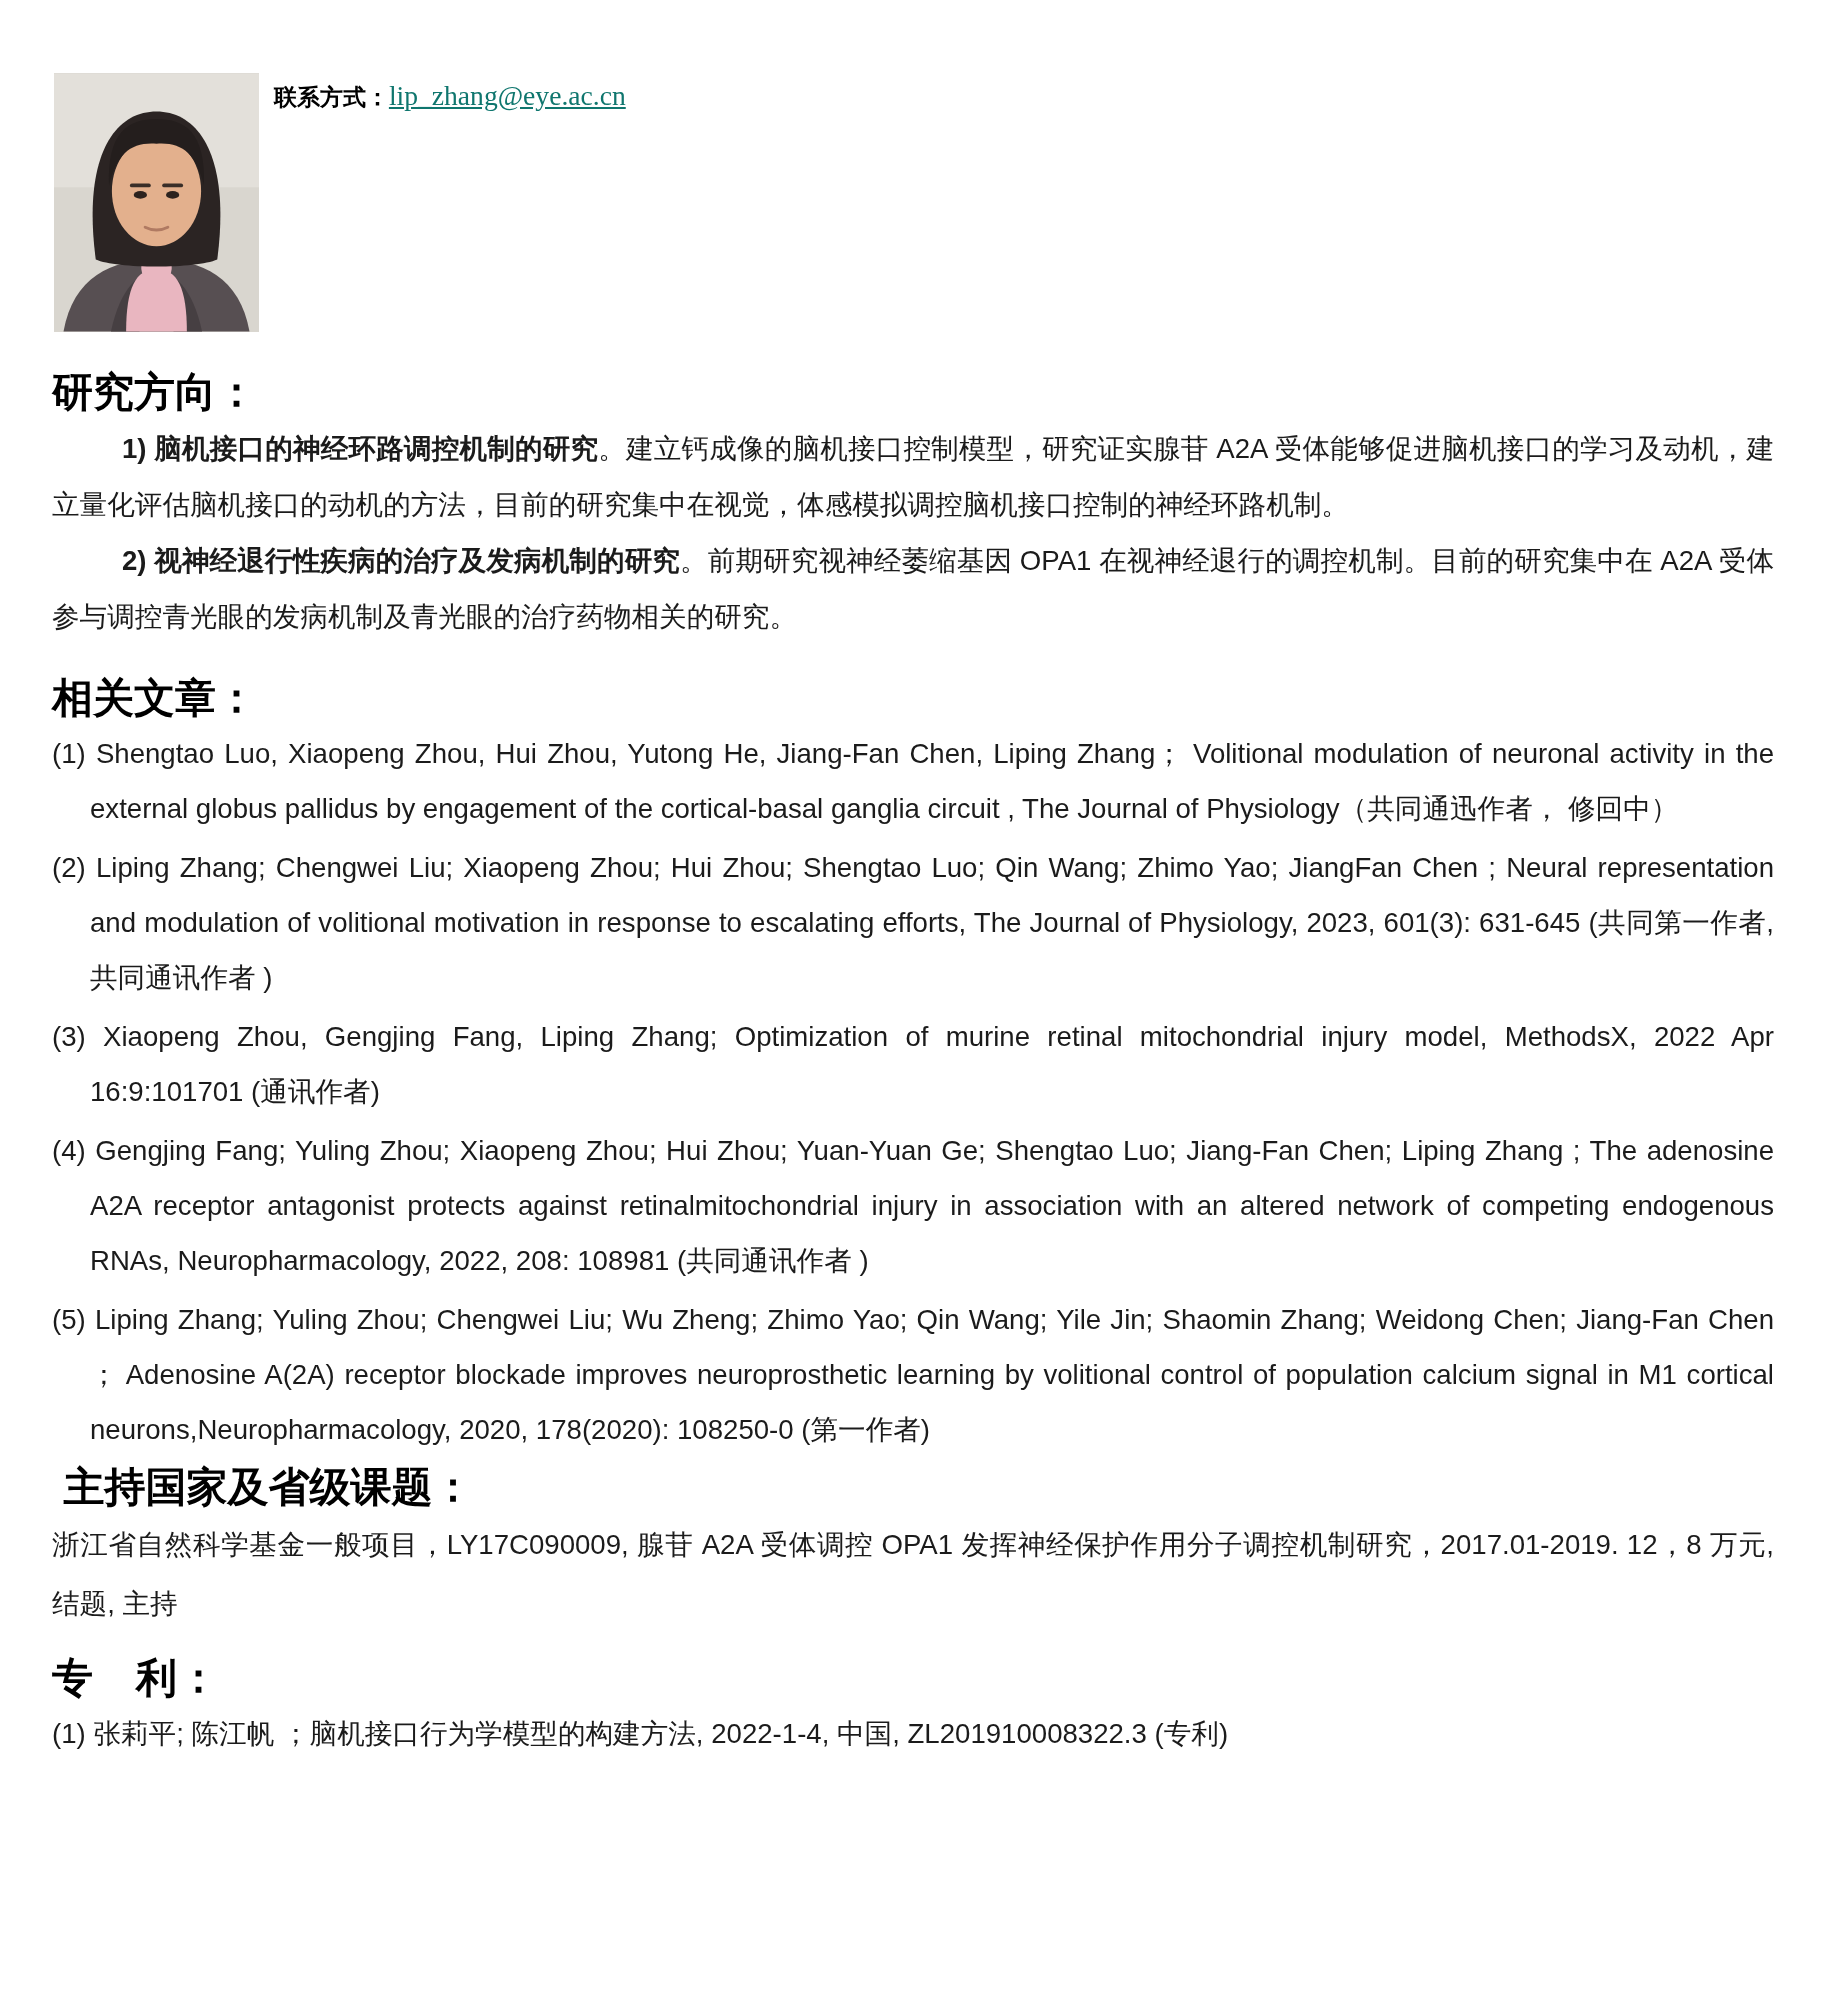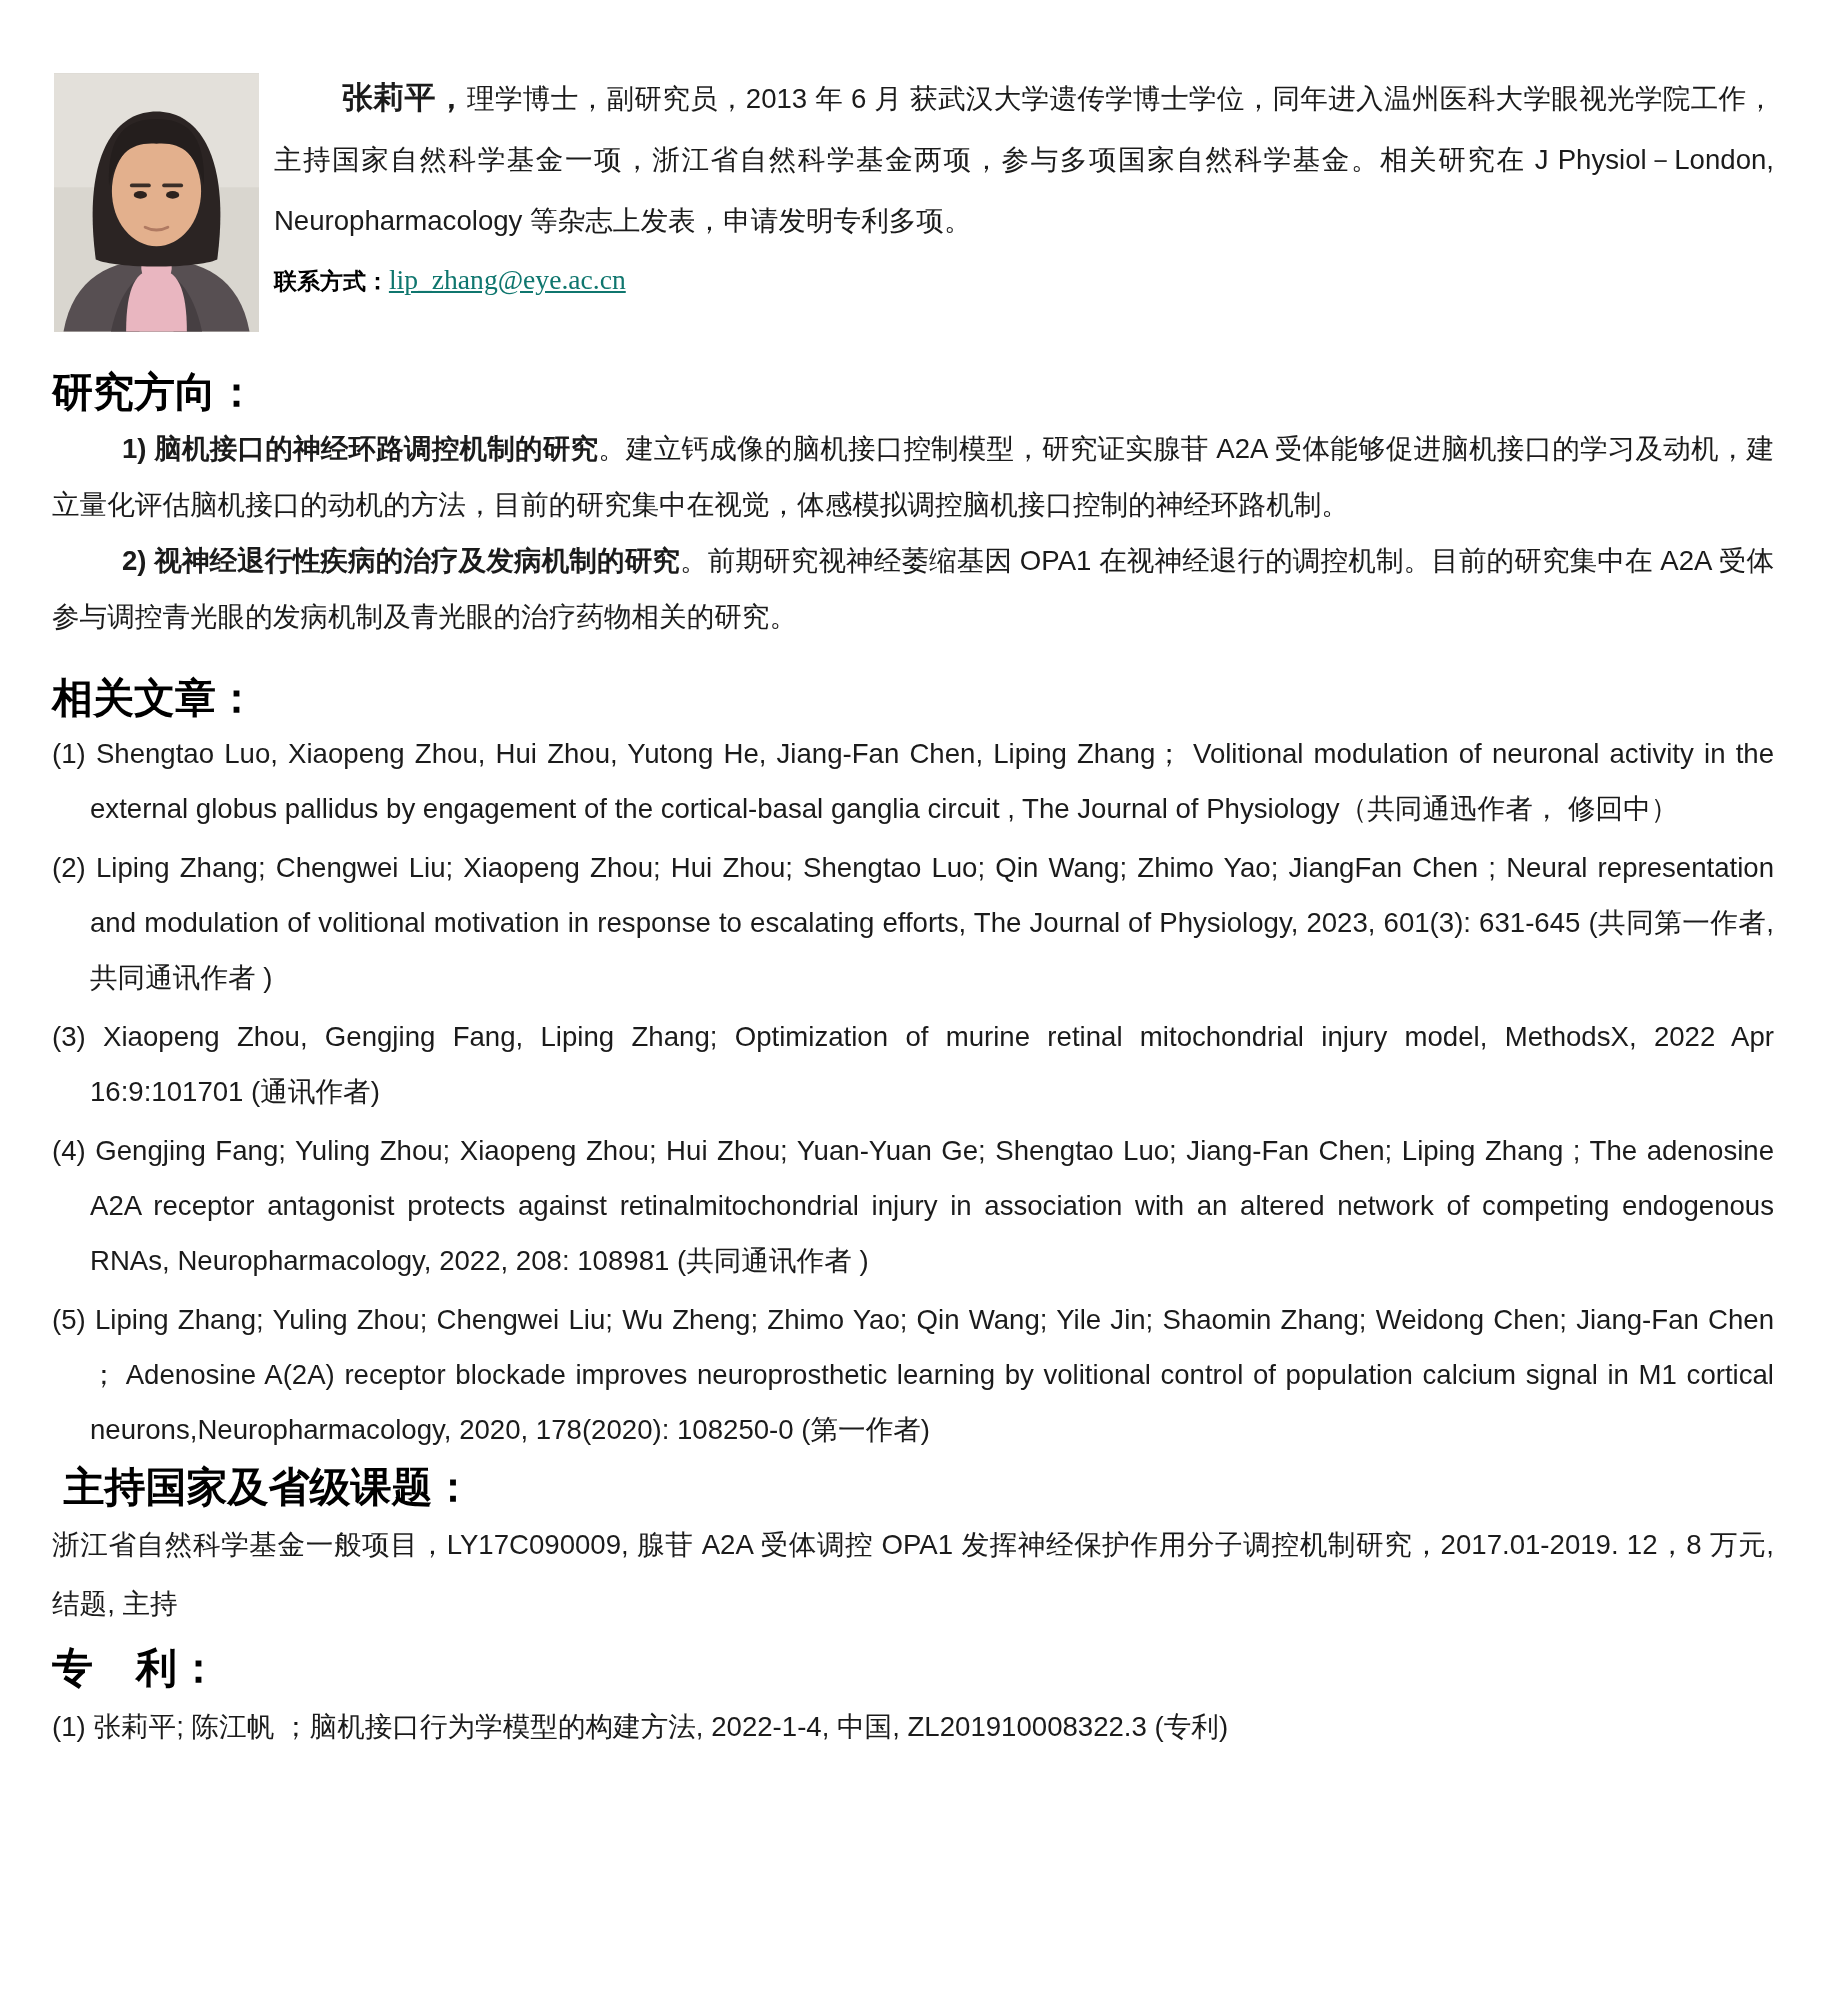--- a/index.html
+++ b/index.html
@@ -13,21 +13,21 @@
   .bio .name{font-weight:bold;font-size:31px;}
   .contact-line{font-size:27.6px;line-height:57px;margin:0;}
   .contact-line .label{font-weight:bold;font-size:23px;color:#000;}
   .email-link{color:#0f766e;text-decoration:underline;cursor:pointer;font-family:Liberation Serif, serif;}
 
   .clear{clear:both;}
 
   
   .h-sec{font-weight:bold;font-size:41px;color:#000;margin:32px 0 7.6px 0;line-height:42px;}
   .h-grants{margin-left:11.4px;margin-top:9px;}
-  .h-patents{margin-top:17px;letter-spacing:1px;font-family:Liberation Mono, monospace;}
+  .h-patents{margin-top:24px;letter-spacing:1px;}
 
   
   .research-item{font-size:27.6px;line-height:56px;text-align:justify;margin:0;text-indent:70px;}
   .research-item .lead{font-weight:bold;}
 
   
   .pub-item{font-size:27.6px;line-height:55px;text-align:justify;margin:0 0 3.8px 0;padding-left:38px;text-indent:-38px;}
 
   
   .grant-item{font-size:27.6px;line-height:59px;text-align:justify;margin:0;}
@@ -62,21 +62,20 @@
 
         <path d="M 58,118 C 56,62 78,48 108,48 C 138,48 160,62 158,118 C 150,84 134,72 108,74 C 82,72 66,84 58,118 Z" fill="#241e1d"></path>
 
         <rect x="80" y="116" width="22" height="4" rx="2" fill="#3a2e28"></rect>
         <rect x="114" y="116" width="22" height="4" rx="2" fill="#3a2e28"></rect>
         <ellipse cx="91" cy="128" rx="7" ry="4" fill="#2c221e"></ellipse>
         <ellipse cx="125" cy="128" rx="7" ry="4" fill="#2c221e"></ellipse>
         <path d="M 96,162 Q 108,168 120,162" stroke="#b07a62" stroke-width="3" fill="none" stroke-linecap="round"></path>
       </svg>
     </div>
-    <p class="bio"><span class="name">张莉平，</span><span>理学博士，副研究员，2013 年 6 月 获武汉大学遗传学博士学位，同年进入温州医科大学眼视光学院工作，主持国家自然科学基金一项，浙江省自然科学基金两项，参与多项国家自然科学基金。相关研究在 J Physiol－London, Neuropharmacology 等杂志上发表，申请发明专利多项。</span></p>
     <p class="contact-line"><span class="label">联系方式：</span><a class="email-link">lip_zhang@eye.ac.cn</a></p>
   </div>
   <div class="clear"></div>
 
   <div class="h-sec">研究方向：</div>
   <p class="research-item"><span class="lead">1) 脑机接口的神经环路调控机制的研究</span><span>。建立钙成像的脑机接口控制模型，研究证实腺苷 A2A 受体能够促进脑机接口的学习及动机，建立量化评估脑机接口的动机的方法，目前的研究集中在视觉，体感模拟调控脑机接口控制的神经环路机制。</span></p>
   <p class="research-item"><span class="lead">2) 视神经退行性疾病的治疗及发病机制的研究</span><span>。前期研究视神经萎缩基因 OPA1 在视神经退行的调控机制。目前的研究集中在 A2A 受体参与调控青光眼的发病机制及青光眼的治疗药物相关的研究。</span></p>
 
   <div class="h-sec">相关文章：</div>
   <p class="pub-item"><span>(1)</span> <span>Shengtao Luo, Xiaopeng Zhou, Hui Zhou, Yutong He, Jiang-Fan Chen, Liping Zhang； Volitional modulation of neuronal activity in the external globus pallidus by engagement of the cortical-basal ganglia circuit , The Journal of Physiology（共同通迅作者， 修回中）</span></p>

